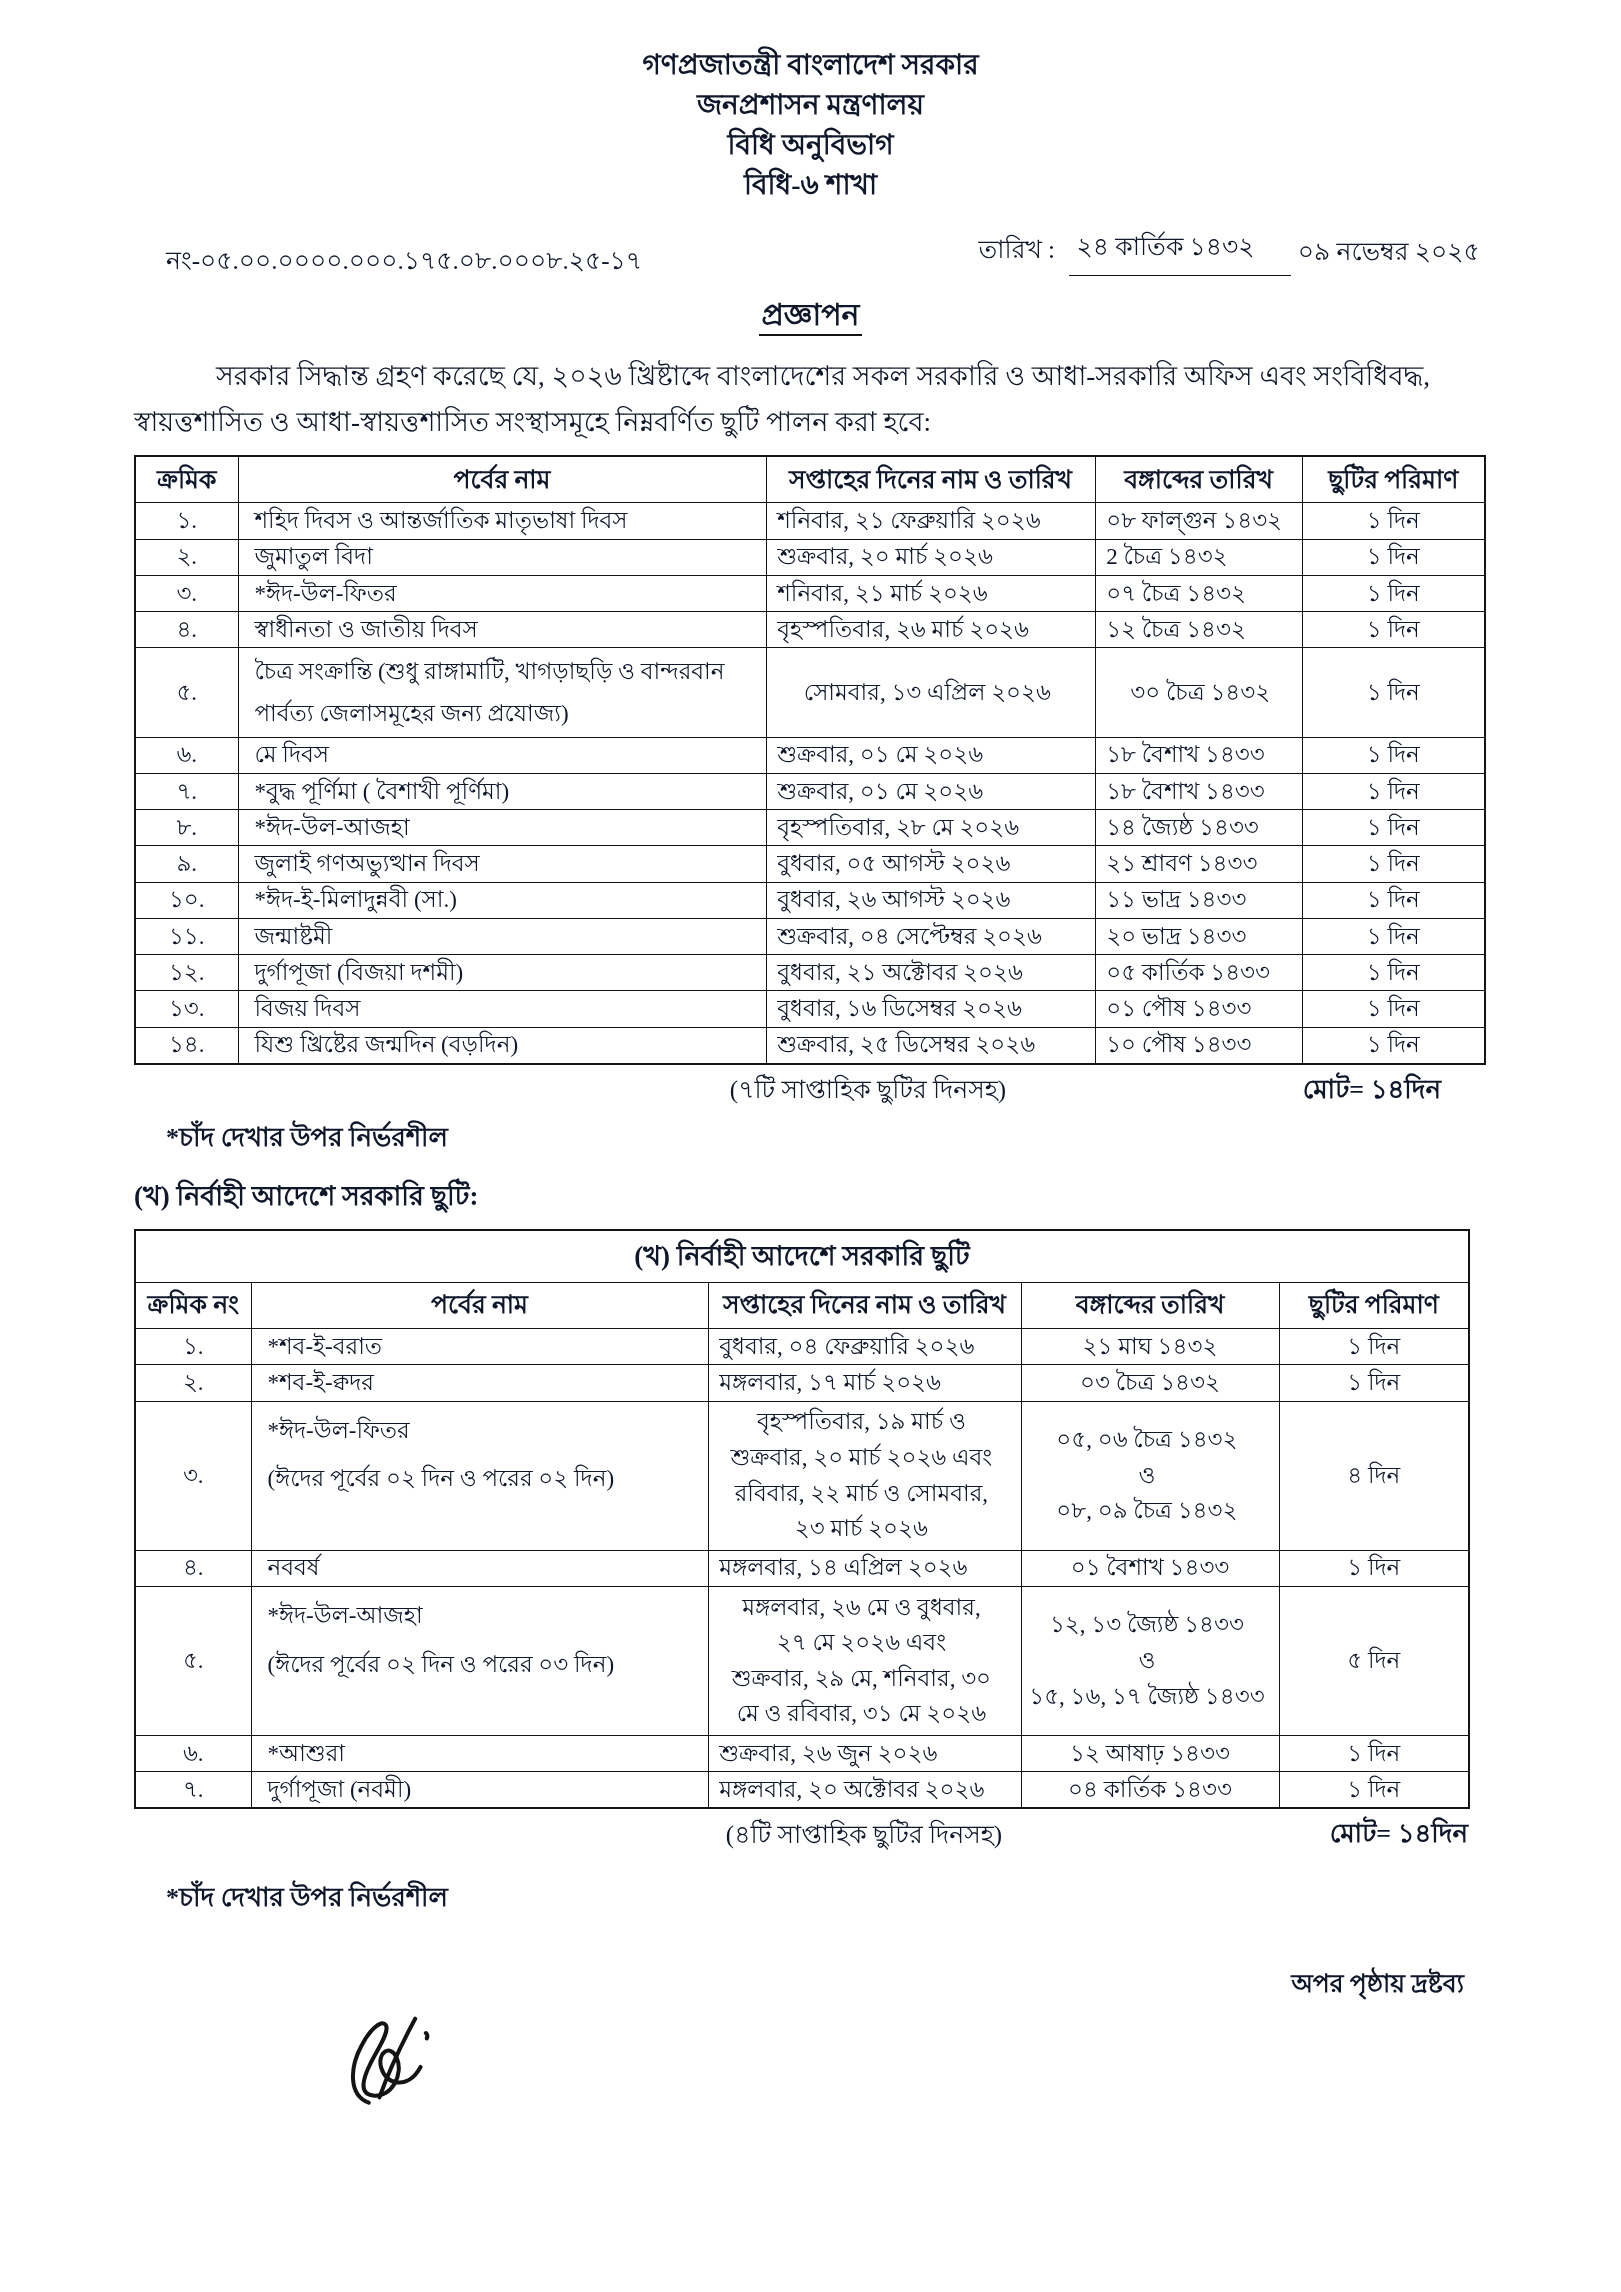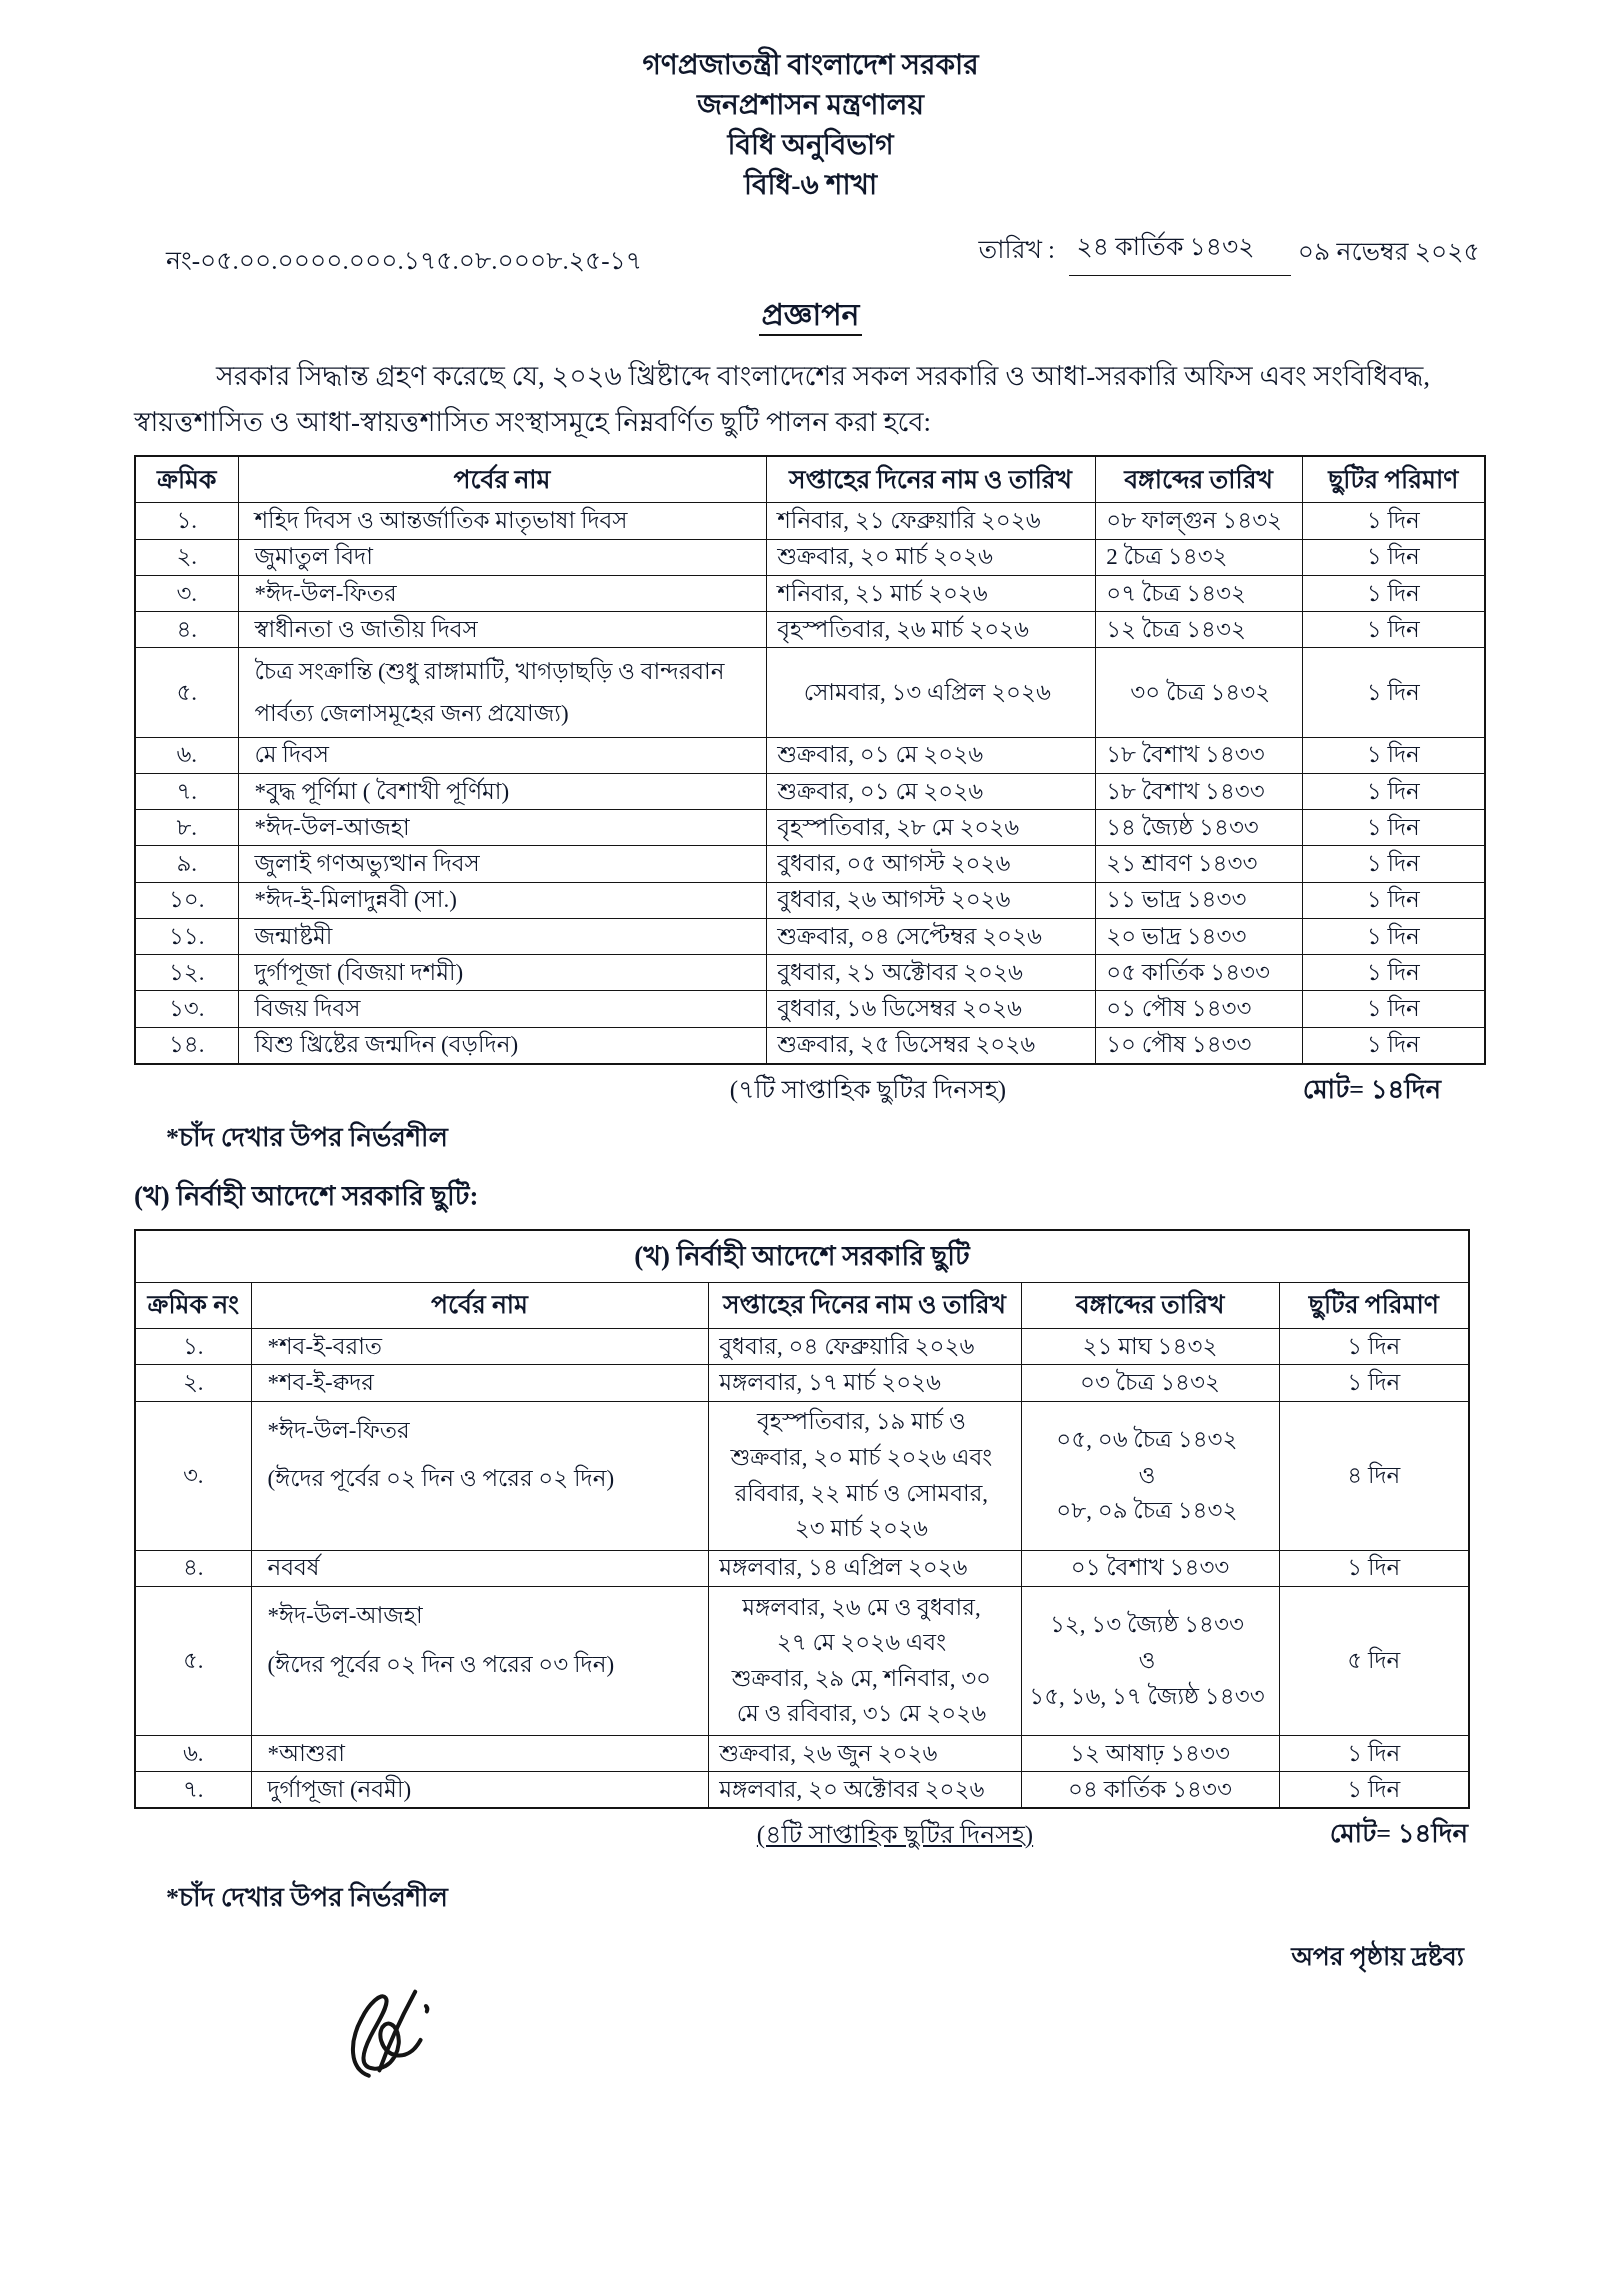--- a/index.html
+++ b/index.html
@@ -42,29 +42,29 @@
   td.c4{text-align:center;}
   tr.tall td{line-height:1.55;}
   tr.tall td.c2,tr.tall td.c3{text-align:center;padding-left:1px;}
   #table-b tr.tall td.c1{vertical-align:top;padding-top:5.4px;line-height:2.1;}
   #table-a tr.tall td.c1{line-height:1.8;}
   
   .tbl-footer{position:relative;height:41px;margin-left:134px;font-size:25px;}
   #footer-a{width:1350px;}
   #footer-b{width:1334px;}
   .tbl-footer .weekly-note{position:absolute;top:5.4px;left:537px;width:394px;text-align:center;}
-  #footer-b .weekly-note{left:573px;width:376px;text-decoration:underline;}
+  #footer-b .weekly-note{left:542px;width:376px;}
   .tbl-footer .total{position:absolute;top:3.6px;font-weight:bold;font-size:26px;}
   #footer-a .total{right:43px;}
   #footer-b .total{right:0;}
   
   .footnote{margin:10.7px 0 0 166px;font-size:26px;font-weight:bold;}
   .footnote-b{margin-top:27px;}
   .section-heading{margin:14.3px 0 0 134px;font-size:27px;font-weight:bold;}
-  .next-page{margin:16px 157px 0 0;text-align:right;font-size:25px;font-weight:bold;}
+  .next-page{margin:43px 157px 0 0;text-align:right;font-size:25px;font-weight:bold;}
   .signature-wrap{margin:5.4px 0 0 333px;width:134px;height:99px;}
 </style>
 </head>
 <body>
 
 <div class="page">
 
   <div class="letterhead">
     <div class="line">গণপ্রজাতন্ত্রী বাংলাদেশ সরকার</div>
     <div class="line">জনপ্রশাসন মন্ত্রণালয়</div>

